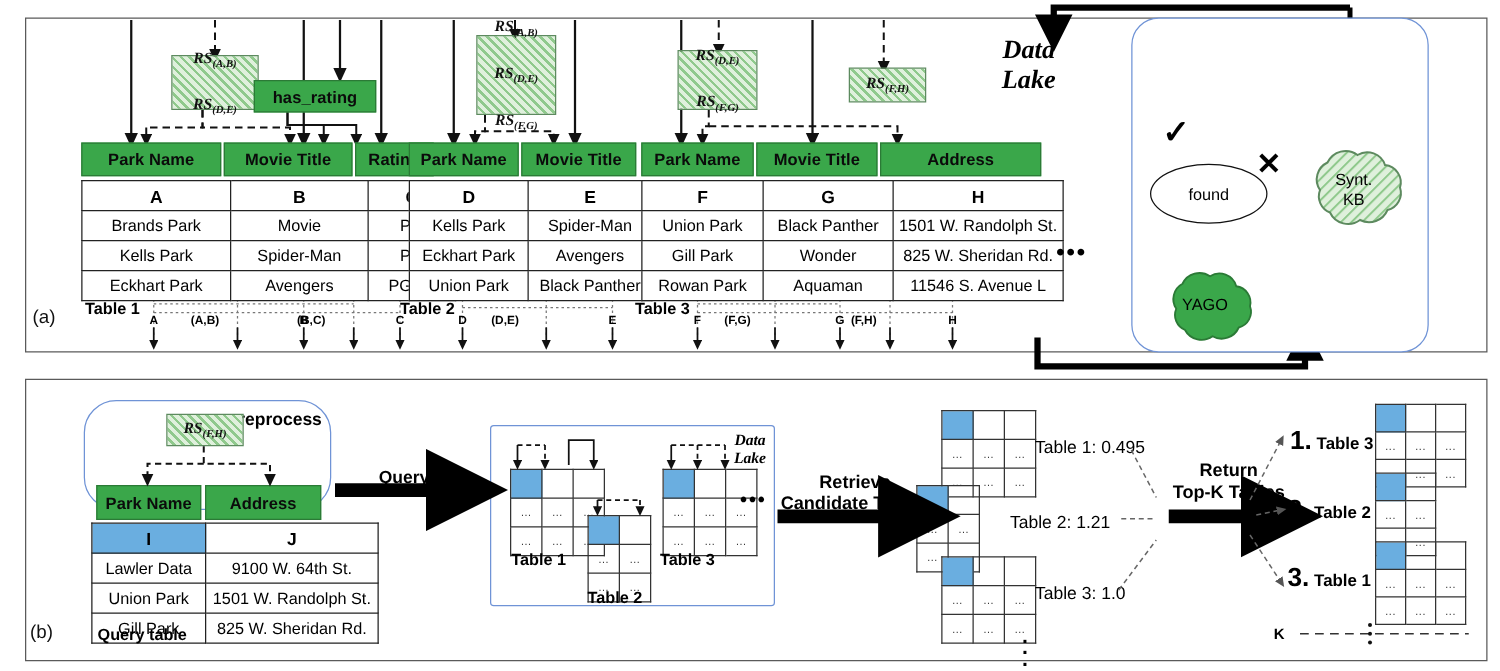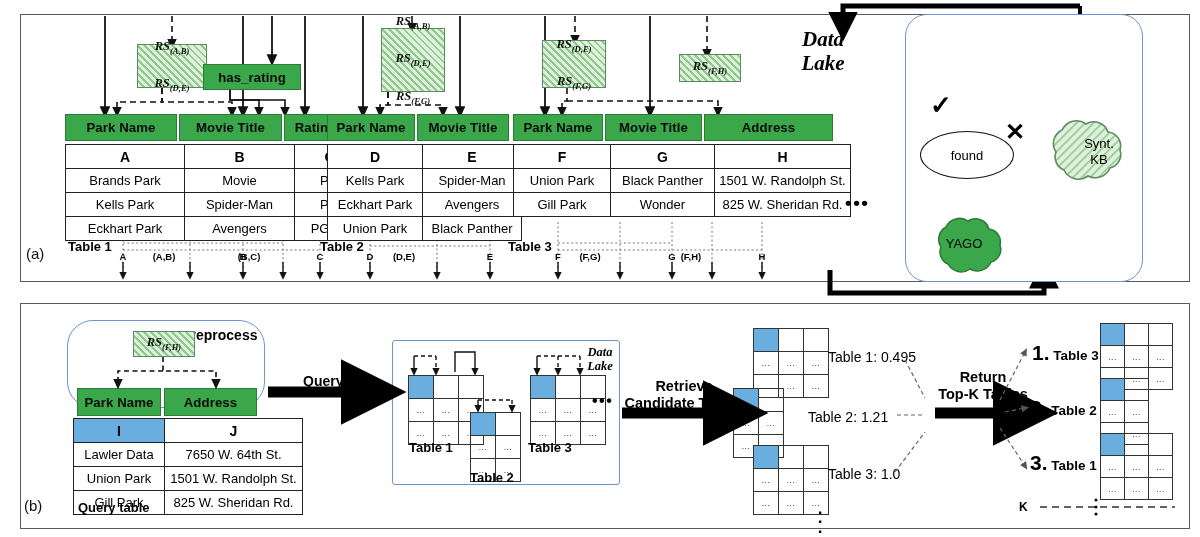--- a/index.html
+++ b/index.html
@@ -235,20 +235,25 @@
   <tr>
     <td>Union Park</td>
     <td>Black Panther</td>
     <td>1501 W. Randolph St.</td>
       </tr>
   <tr>
     <td>Gill Park</td>
     <td>Wonder</td>
     <td>825 W. Sheridan Rd.</td>
       </tr>
+  <tr>
+    <td>Rowan Park</td>
+    <td>Aquaman</td>
+    <td>11546 S. Avenue L</td>
+      </tr>
 </tbody>
   </table>
 <div class="tbl-cap" style="left:508px;top:239px;">Table 3</div>
 <div class="dot-lbl" style="left:544px;top:251px;width:28px;">F</div>
 <div class="dot-lbl" style="left:566px;top:251px;width:48px;">(F,G)</div>
 <div class="dot-lbl" style="left:658px;top:251px;width:28px;">G</div>
 <div class="dot-lbl" style="left:667px;top:251px;width:48px;">(F,H)</div>
 <div class="dot-lbl" style="left:748px;top:251px;width:28px;">H</div>
 
 <div class="ell" style="left:845px;top:192px;">•••</div>
@@ -273,21 +278,21 @@
     <path d="M18,34 a15,15 0 0,1 6,-22 a16,16 0 0,1 24,-6 a15,15 0 0,1 22,8
              a14,14 0 0,1 12,18 a14,14 0 0,1 -10,18 a16,16 0 0,1 -22,8
              a16,16 0 0,1 -24,-6 a14,14 0 0,1 -8,-18 z" fill="url(#hatch)" stroke="#5d8a5f" stroke-width="1.6"></path>
   </g>
   <g transform="translate(925,215)">
     <path d="M16,32 a14,14 0 0,1 5,-20 a15,15 0 0,1 22,-6 a14,14 0 0,1 21,8
              a13,13 0 0,1 11,16 a13,13 0 0,1 -9,17 a15,15 0 0,1 -21,7
              a15,15 0 0,1 -22,-5 a13,13 0 0,1 -7,-17 z" fill="#3aa74a" stroke="#2b7a36" stroke-width="1.5"></path>
   </g>
 </svg>
-<div class="abs" style="left:1055px;top:136px;width:56px;text-align:center;font-size:13px;line-height:1.2;padding-left:16px;">
+<div class="abs" style="left:1055px;top:136px;width:56px;text-align:center;font-size:13px;line-height:1.2;">
   <div>Synt.</div>
   <div>KB</div>
 </div>
 <div class="abs" style="left:932px;top:236px;width:64px;text-align:center;font-size:13px;">YAGO</div>
 
 <div class="panel" style="left:20px;top:303px;width:1170px;height:226px;"></div>
 <div class="panel-label" style="left:24px;top:497px;">(b)</div>
 
 <div class="kbbox" style="left:67px;top:320px;width:198px;height:88px;border-radius:26px;"></div>
 <div class="preproc" style="left:182px;top:327px;">preprocess</div>
@@ -298,21 +303,21 @@
 <div class="chip" style="left:164px;top:388px;width:93px;height:28px;">Address</div>
 
 <table class="dt" style="left:73px;top:418px;">
   <tbody>
       <tr>
     <td class="hd" style="width:84px;background:#6aaee0;">I</td>
     <td class="hd" style="width:131px;">J</td>
       </tr>
   <tr>
     <td>Lawler Data</td>
-    <td>7650 W. 64th St.</td>
+    <td>9100 W. 64th St.</td>
       </tr>
   <tr>
     <td>Union Park</td>
     <td>1501 W. Randolph St.</td>
       </tr>
   <tr>
     <td>Gill Park</td>
     <td>825 W. Sheridan Rd.</td>
       </tr>
 </tbody>

